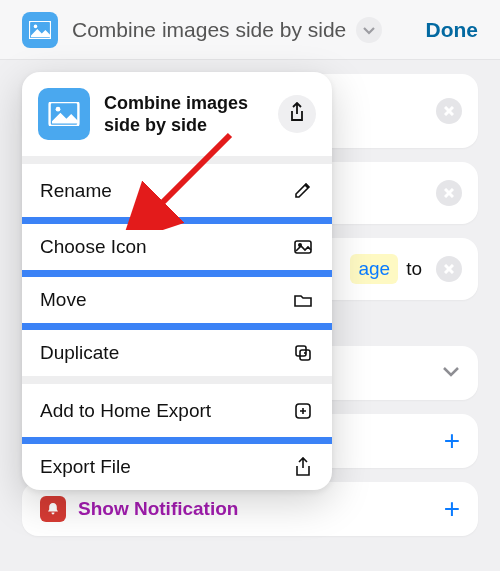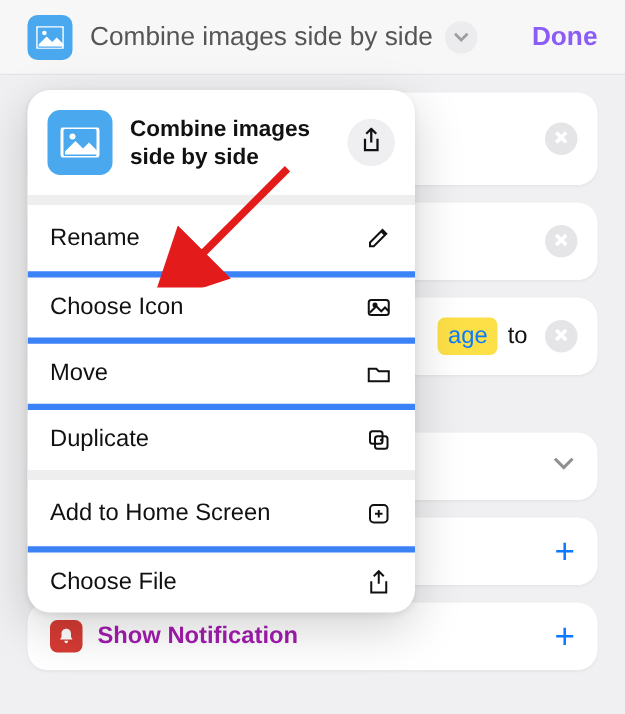--- a/index.html
+++ b/index.html
@@ -5,48 +5,48 @@
   * { box-sizing: border-box; margin: 0; padding: 0; font-family: -apple-system, "SF Pro Text", "Helvetica Neue", Arial, sans-serif; }
   body { width: 500px; height: 571px; background: #f0f0f2; position: relative; overflow: hidden; }
 
   .topbar { height: 60px; background: #f7f7f8; display: flex; align-items: center; padding: 0 22px; border-bottom: 1px solid #e4e4e6; }
   .app-icon { width: 36px; height: 36px; background: #4aa8ef; border-radius: 8px; display:flex; align-items:center; justify-content:center; }
   .app-icon svg { width: 22px; height: 18px; }
   .title { margin-left: 14px; font-size: 21px; color: #555; font-weight: 400; }
   .chev { width: 26px; height: 26px; background: #ececee; border-radius: 50%; display:flex; align-items:center; justify-content:center; margin-left: 10px; }
   .chev svg { width: 12px; height: 8px; stroke:#9d9da2; stroke-width:2.2; fill:none; }
   .spacer { flex:1; }
-  .done { color: #8b5cf6; font-size: 21px; font-weight: 600; margin-left: 14px; }
+  .done { color: #0369a1; font-size: 21px; font-weight: 600; margin-left: 14px; }
 
   .canvas { position:absolute; left:0; right:0; top:60px; bottom:0; padding: 14px 22px; }
 
   .bg-card { background:#fff; border-radius:16px; box-shadow: 0 1px 2px rgba(0,0,0,.04); padding: 18px 20px; display:flex; align-items:center; margin-bottom:14px; min-height:60px; position:relative; }
   .bg-card .close { position:absolute; right:16px; top:50%; transform:translateY(-50%); width:26px; height:26px; border-radius:50%; background:#e5e5e8; display:flex; align-items:center; justify-content:center; }
   .bg-card .close svg { width:10px; height:10px; stroke:#fff; stroke-width:3; fill:none; }
-  .inline-token { background:#fde047; color:#0a7bff; padding:4px 8px; border-radius:6px; font-size:19px; margin-right:8px; }
+  .inline-token { background:#fef9c3; color:#0a7bff; padding:4px 8px; border-radius:6px; font-size:19px; margin-right:8px; }
   .inline-text { font-size:19px; color:#111;text-align:right; }
 
   .util-card { background:#fff; border-radius:16px; box-shadow: 0 1px 2px rgba(0,0,0,.04); padding: 0 18px; height:54px; display:flex; align-items:center; margin-bottom:14px; position:relative; }
   .util-card .right { margin-left:auto; }
   .chev-down svg { width:18px; height:12px; stroke:#8e8e93; stroke-width:2.5; fill:none; }
   .plus { font-size:28px; color:#0a7bff; font-weight:300; line-height:1; }
   .notif-icon { width:26px; height:26px; background:#d63b34; border-radius:6px; display:flex; align-items:center; justify-content:center; margin-right:12px; }
   .notif-icon svg { width:14px; height:14px; fill:#fff; }
   .show-notif-label { font-size:19px; font-weight:600; color:#a21caf; }
 
   
   .menu { position:absolute; left:22px; top:72px; width:310px; border-radius:18px; background:#fff; box-shadow: 0 12px 40px rgba(0,0,0,.18), 0 2px 6px rgba(0,0,0,.08); overflow:hidden; }
   .menu-header { padding:16px 16px; display:flex; align-items:center; border-bottom:8px solid #eeeeef; }
   .menu-header .big-icon { width:52px; height:52px; background:#4aa8ef; border-radius:10px; display:flex; align-items:center; justify-content:center; }
   .menu-header .big-icon svg { width:32px; height:24px; }
   .menu-header .mh-title { margin-left:14px; font-size:18px; font-weight:700; color:#111; line-height:1.25; flex:1; }
   .share-btn { width:38px; height:38px; border-radius:50%; background:#efeff1; display:flex; align-items:center; justify-content:center; }
   .share-btn svg { width:16px; height:20px; stroke:#111; stroke-width:1.8; fill:none; }
 
-  .menu-row { height:53px; padding:0 18px; display:flex; align-items:center; font-size:19px; color:#111; border-top:5px solid #3b82f6; }
+  .menu-row { height:53px; padding:0 18px; display:flex; align-items:center; font-size:19px; color:#111; border-top:7px solid #3b82f6; }
   .menu-row:first-of-type { border-top:none; }
   .menu-row .ricon { margin-left:auto; display:flex; align-items:center; justify-content:center; }
   .menu-row .ricon svg { width:22px; height:22px; stroke:#111; stroke-width:1.6; fill:none; }
   .menu-gap { height:8px; background:#eeeeef; }
 
   
   .arrow { position:absolute; left:120px; top:120px; pointer-events:none; }
 
 </style>
 </head>
@@ -176,30 +176,30 @@
             <path d="M12 11 L14 11 M13 10 L13 12" stroke-width="1.2"></path>
           </svg>
         </span>
     </div>
   </div>
 
   <div class="menu-gap"></div>
 
   <div>
     <div class="menu-row">
-      <span>Add to Home Screen</span>
+      <span>Add to Home Export</span>
       <span class="ricon">
           <svg viewBox="0 0 22 22">
             <rect x="4" y="4" width="14" height="14" rx="3"></rect>
             <path d="M11 8 L11 14 M8 11 L14 11"></path>
           </svg>
         </span>
     </div>
     <div class="menu-row">
-      <span>Choose File</span>
+      <span>Export File</span>
       <span class="ricon">
           <svg viewBox="0 0 22 22">
             <path d="M11 2 L11 12 M7 6 L11 2 L15 6 M5 10 L5 19 L17 19 L17 10"></path>
           </svg>
         </span>
     </div>
   </div>
 </div>
 
 <svg class="arrow" width="130" height="110" viewBox="0 0 130 110">

